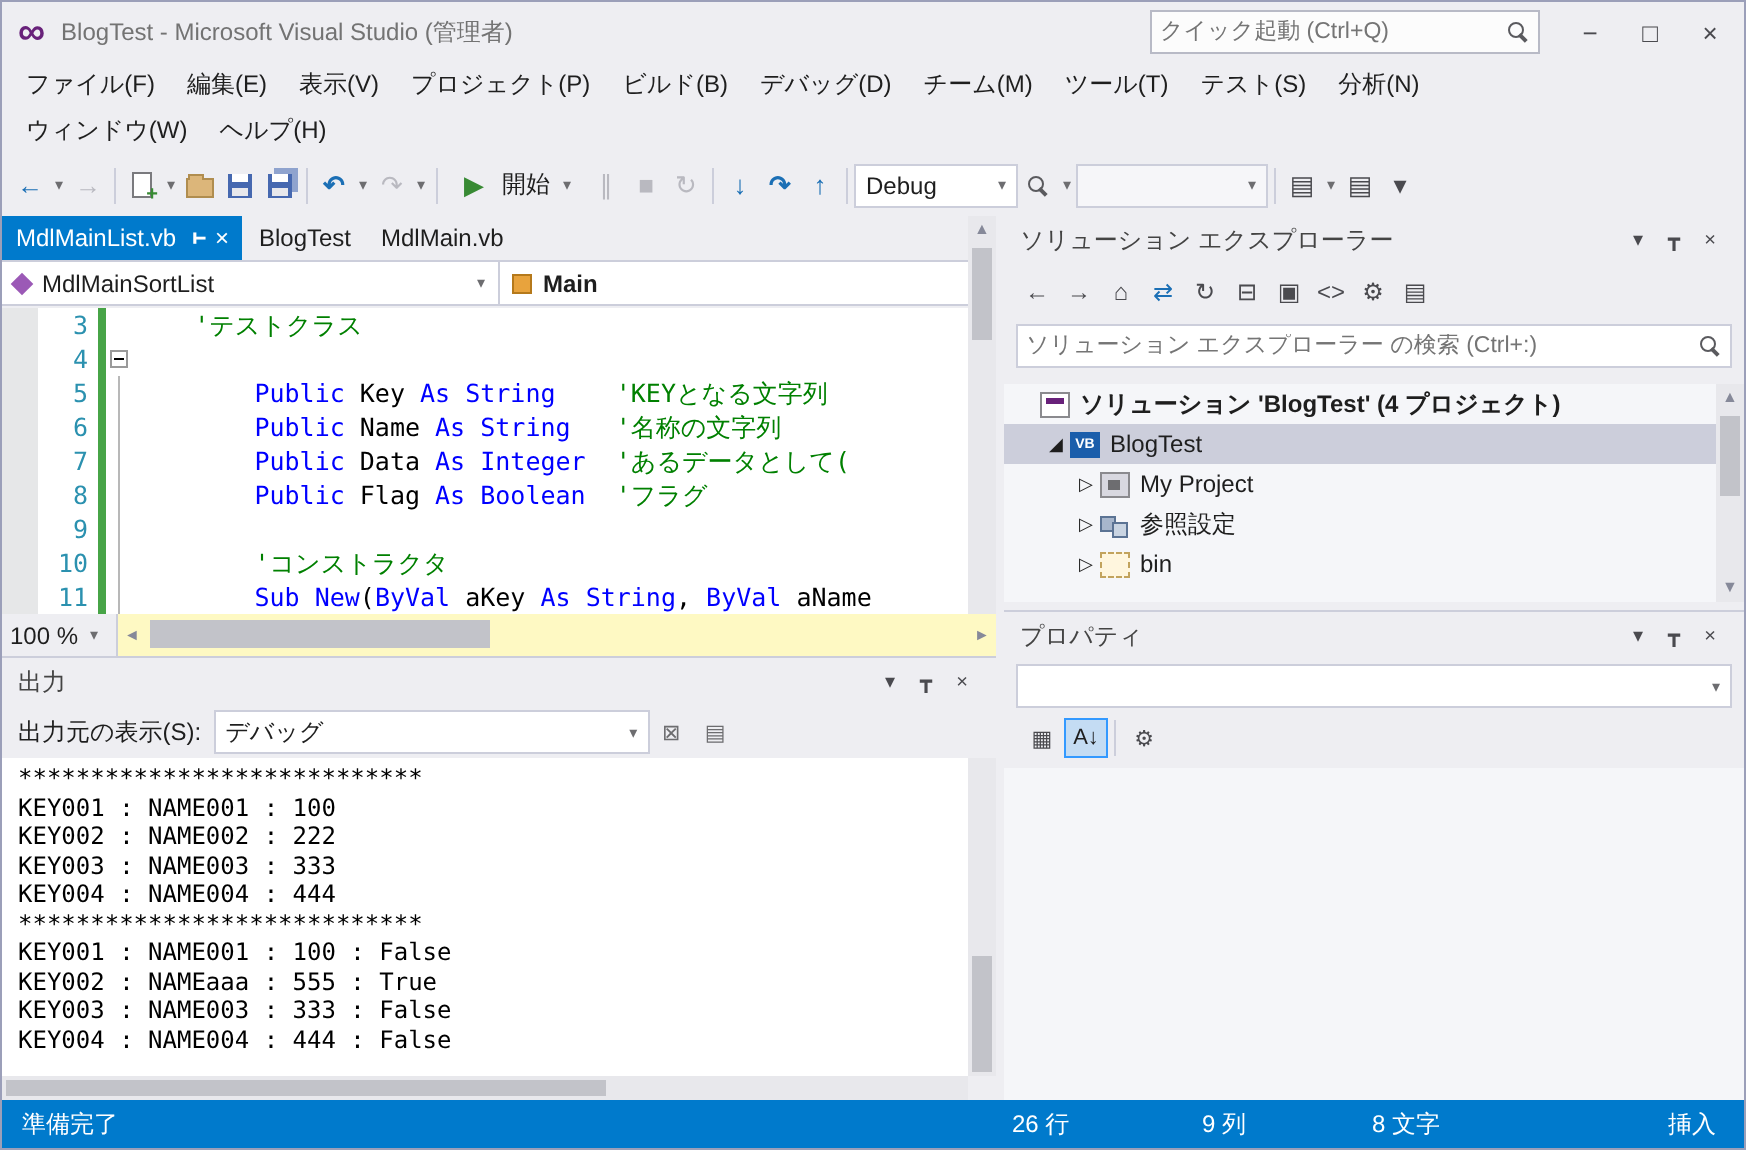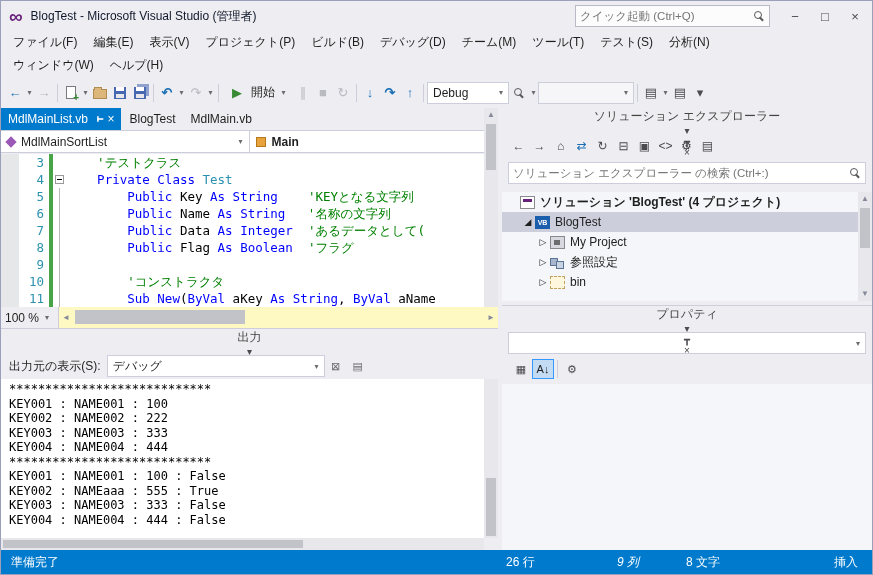--- a/index.html
+++ b/index.html
@@ -6,21 +6,21 @@
   html,body { background:#888; }
   .vs-window {
     position:relative; width:873px; height:575px;
     background:#EEEEF2; color:#1E1E1E;
     font-family:"Liberation Sans", sans-serif; font-size:12px;
     overflow:hidden; border:1px solid #9B9FB9;
   }
   
   .titlebar { position:absolute; top:0; left:0; right:0; height:30px; display:flex; align-items:center; padding:0 2px 0 8px; }
   .vs-logo { color:#68217A; font-size:19px; font-weight:bold; margin-right:8px; line-height:1; }
-  .win-title { color:#0f172a; }
+  .win-title { color:#737373; }
   .tb-spacer { flex:1; }
   .quick-launch { width:195px; height:22px; background:#fcfcfc; border:1px solid #B8BAC6; display:flex; align-items:center; padding:0 4px; margin-right:10px; }
   .quick-launch input { border:0; outline:0; flex:1; font:11.5px "Liberation Sans",sans-serif; color:#767676; background:transparent; }
   .mag { width:12px; height:12px; position:relative; display:inline-block; flex:none; }
   .mag::before { content:""; position:absolute; width:6px; height:6px; border:1.5px solid #5A5A5E; border-radius:50%; left:1px; top:1px; }
   .mag::after  { content:""; position:absolute; width:5px; height:1.6px; background:#5A5A5E; transform:rotate(45deg); left:6px; top:8px; }
   .win-btn { width:30px; height:24px; display:flex; align-items:center; justify-content:center; color:#4A4A4F; font-size:13px; }
   
   .menubar { position:absolute; left:0; right:0; height:23px; display:flex; align-items:center; padding-left:4px; }
   .menubar.r1 { top:30px; } .menubar.r2 { top:53px; }
@@ -85,21 +85,21 @@
   .code-vscroll .thumb { position:absolute; top:16px; left:2px; width:10px; height:46px; background:#C2C3C9; }
   
   .editor-bottom { position:absolute; top:199px; left:0; right:0; height:21px; background:#fef9c3; display:flex; align-items:center; }
   .zoom-box { width:58px; height:21px; display:flex; align-items:center; padding:0 4px; border-right:1px solid #CCCEDB; background:#EEEEF2; }
   .zoom-box .za { font-size:8px; color:#6D6D70; margin-left:6px; }
   .hscroll { flex:1; position:relative; height:100%; }
   .hscroll .arr { position:absolute; top:0; width:14px; height:21px; font-size:8px; color:#868999; display:flex; align-items:center; justify-content:center; }
   .hscroll .thumb { position:absolute; top:3px; left:16px; width:170px; height:14px; background:#C2C3C9; }
   
   .output { position:absolute; top:220px; left:0; right:0; bottom:0; background:#EEEEF2; border-top:1px solid #CCCEDB; }
-  .panel-header { height:24px; display:flex; align-items:center; padding:0 8px;flex-direction:column; }
+  .panel-header { height:24px; display:flex; align-items:center; padding:0 8px; }
   .panel-header .ph-title { flex:1; color:#444; }
   .ph-ico { width:18px; text-align:center; color:#4A4A4F; font-size:10px; }
   .pin-v { display:inline-block; }
   .output-toolbar { height:26px; display:flex; align-items:center; padding:0 8px; }
   .output-toolbar .lbl { margin-right:6px; }
   .out-combo { width:218px; }
   .out-ico { width:22px; text-align:center; color:#6D6D70; font-size:11px; }
   .output-body { position:absolute; top:50px; left:0; right:14px; bottom:12px; background:#fff; overflow:hidden; }
   .output-body pre { font-family:"DejaVu Sans Mono",monospace; font-size:12px; line-height:14.5px; padding:3px 8px; color:#000; }
   .out-vscroll { position:absolute; top:50px; right:0; bottom:12px; width:14px; background:#E8E8EC; }
@@ -136,21 +136,21 @@
   .props-combo { margin:2px 6px; height:22px; background:#fff; border:1px solid #CCCEDB; display:flex; align-items:center; justify-content:flex-end; padding:0 5px; }
   .props-combo .ca { font-size:8px; color:#6D6D70; }
   .props-toolbar { height:26px; display:flex; align-items:center; padding:0 8px; }
   .p-ico { width:22px; height:20px; display:flex; align-items:center; justify-content:center; color:#4A4A4F; font-size:11px; }
   .p-ico.sel { background:#C4DCF3; border:1px solid #3399FF; color:#1E1E1E; }
   .props-body { position:absolute; top:78px; left:0; right:0; bottom:0; background:#F5F6F9; }
   
   .statusbar { position:absolute; left:0; right:0; bottom:0; height:24px; background:#007ACC; color:#fff; }
   .statusbar span { position:absolute; top:0; line-height:24px; }
   .sb-ready { left:10px; }
-  .sb-line { left:505px; } .sb-col { left:616px;font-style:italic; } .sb-char { left:685px; } .sb-mode { left:833px; }
+  .sb-line { left:505px; } .sb-col { left:600px; } .sb-char { left:685px; } .sb-mode { left:833px; }
 </style>
 </head>
 <body>
 
 <div class="vs-window">
 
   <div class="titlebar">
     <span class="vs-logo">∞</span>
     <span class="win-title">BlogTest - Microsoft Visual Studio (管理者)</span>
     <span class="tb-spacer"></span>
@@ -263,21 +263,21 @@
         </div>
         <div class="nav-combo">
           <span class="ni method"></span>
           <span class="nv b">Main</span>
           <span class="na">▾</span>
         </div>
       </div>
 
       <div class="code-area" id="code-area">
           <div class="code-row"><span class="c-margin"></span><span class="c-num">3</span><span class="c-change"></span><span class="c-outline"></span><span class="c-text"><span class="sg-pl">    </span><span class="sg-cm">'テストクラス</span></span></div>
-          <div class="code-row"><span class="c-margin"></span><span class="c-num">4</span><span class="c-change"></span><span class="c-outline"><span class="obox"></span></span><span class="c-text"><span class="sg-pl">    </span><span class="sg-kw">Private</span><span class="sg-pl"> </span><span class="sg-kw">Class</span><span class="sg-pl"> </span><span class="sg-ty">Test</span></span></div>
+          <div class="code-row"><span class="c-margin"></span><span class="c-num">4</span><span class="c-change"></span><span class="c-outline"><span class="obox"></span></span></div>
           <div class="code-row"><span class="c-margin"></span><span class="c-num">5</span><span class="c-change"></span><span class="c-outline"><span class="oline"></span></span><span class="c-text"><span class="sg-pl">        </span><span class="sg-kw">Public</span><span class="sg-pl"> Key </span><span class="sg-kw">As</span><span class="sg-pl"> </span><span class="sg-kw">String</span><span class="sg-pl">    </span><span class="sg-cm">'KEYとなる文字列</span></span></div>
           <div class="code-row"><span class="c-margin"></span><span class="c-num">6</span><span class="c-change"></span><span class="c-outline"><span class="oline"></span></span><span class="c-text"><span class="sg-pl">        </span><span class="sg-kw">Public</span><span class="sg-pl"> Name </span><span class="sg-kw">As</span><span class="sg-pl"> </span><span class="sg-kw">String</span><span class="sg-pl">   </span><span class="sg-cm">'名称の文字列</span></span></div>
           <div class="code-row"><span class="c-margin"></span><span class="c-num">7</span><span class="c-change"></span><span class="c-outline"><span class="oline"></span></span><span class="c-text"><span class="sg-pl">        </span><span class="sg-kw">Public</span><span class="sg-pl"> Data </span><span class="sg-kw">As</span><span class="sg-pl"> </span><span class="sg-kw">Integer</span><span class="sg-pl">  </span><span class="sg-cm">'あるデータとして(</span></span></div>
           <div class="code-row"><span class="c-margin"></span><span class="c-num">8</span><span class="c-change"></span><span class="c-outline"><span class="oline"></span></span><span class="c-text"><span class="sg-pl">        </span><span class="sg-kw">Public</span><span class="sg-pl"> Flag </span><span class="sg-kw">As</span><span class="sg-pl"> </span><span class="sg-kw">Boolean</span><span class="sg-pl">  </span><span class="sg-cm">'フラグ</span></span></div>
           <div class="code-row"><span class="c-margin"></span><span class="c-num">9</span><span class="c-change"></span><span class="c-outline"><span class="oline"></span></span><span class="c-text"></span></div>
           <div class="code-row"><span class="c-margin"></span><span class="c-num">10</span><span class="c-change"></span><span class="c-outline"><span class="oline"></span></span><span class="c-text"><span class="sg-pl">        </span><span class="sg-cm">'コンストラクタ</span></span></div>
           <div class="code-row"><span class="c-margin"></span><span class="c-num">11</span><span class="c-change"></span><span class="c-outline"><span class="oline"></span></span><span class="c-text"><span class="sg-pl">        </span><span class="sg-kw">Sub</span><span class="sg-pl"> </span><span class="sg-kw">New</span><span class="sg-pl">(</span><span class="sg-kw">ByVal</span><span class="sg-pl"> aKey </span><span class="sg-kw">As</span><span class="sg-pl"> </span><span class="sg-kw">String</span><span class="sg-pl">, </span><span class="sg-kw">ByVal</span><span class="sg-pl"> aName</span></span></div>
         </div>
       <div class="code-vscroll">
         <div class="arr">▲</div>

